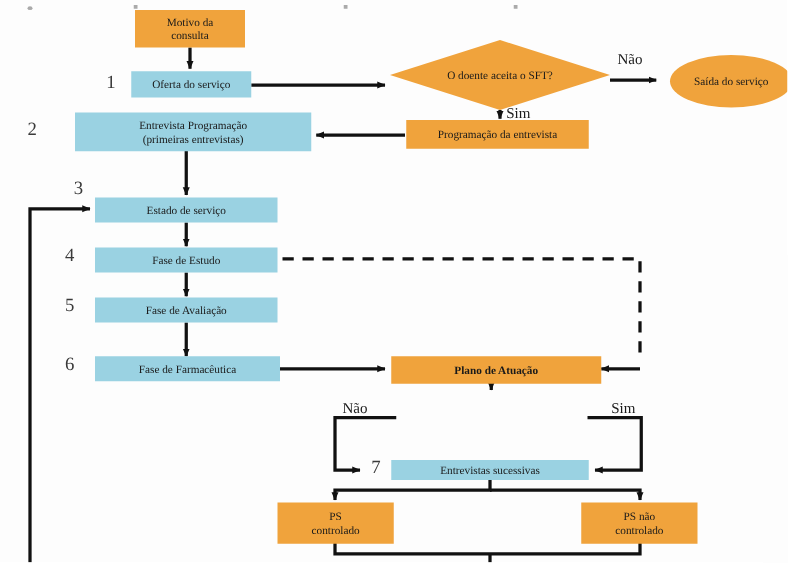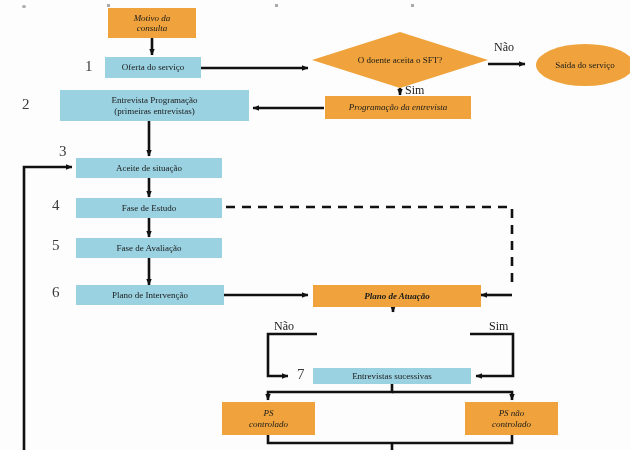--- a/index.html
+++ b/index.html
@@ -28,21 +28,20 @@
     align-items: center;
     justify-content: center;
     text-align: center;
     color: #1a1a1a;
     line-height: 1.12;
     z-index: 3;
     box-sizing: border-box;
   }
   .node.rect-orange {
     background: #f0a33c;
-    font-style: italic;
   }
   .node.rect-blue {
     background: #9ad2e2;
   }
   .node-text {
     display: block;
     width: 100%;
     padding: 0 2px;
     white-space: pre-line;
   }
@@ -207,33 +206,33 @@
   <div class="node rect-orange" style="left:325px;top:96px;width:146px;height:23px;font-size:9px;">
     <span class="node-text">Programação da entrevista</span>
   </div>
 
   <div class="node rect-blue" style="left:60px;top:90px;width:189px;height:31px;font-size:9px;">
     <span class="node-text">Entrevista Programação
 (primeiras entrevistas)</span>
   </div>
 
   <div class="node rect-blue" style="left:76px;top:158px;width:146px;height:20px;font-size:9px;">
-    <span class="node-text">Aceite de situação</span>
+    <span class="node-text">Estado de serviço</span>
   </div>
 
   <div class="node rect-blue" style="left:76px;top:198px;width:146px;height:20px;font-size:9px;">
     <span class="node-text">Fase de Estudo</span>
   </div>
 
   <div class="node rect-blue" style="left:76px;top:238px;width:146px;height:20px;font-size:9px;">
     <span class="node-text">Fase de Avaliação</span>
   </div>
 
   <div class="node rect-blue" style="left:76px;top:285px;width:148px;height:20px;font-size:9px;">
-    <span class="node-text">Plano de Intervenção</span>
+    <span class="node-text">Fase de Farmacêutica</span>
   </div>
 
   <div class="node rect-orange bold-label" style="left:313px;top:285px;width:168px;height:22px;font-size:9px;">
     <span class="node-text">Plano de Atuação</span>
   </div>
 
 
   <div class="node rect-blue" style="left:313px;top:368px;width:158px;height:16px;font-size:9px;">
     <span class="node-text">Entrevistas sucessivas</span>
   </div>

